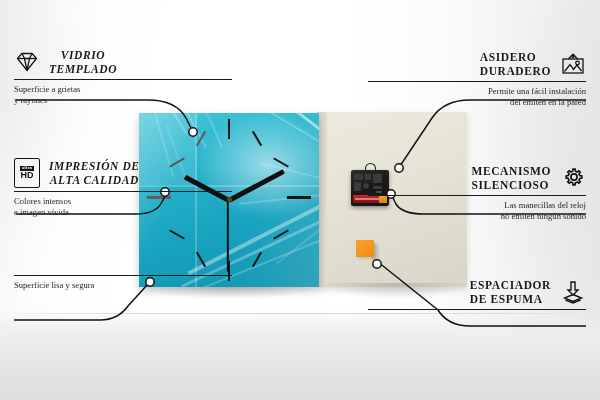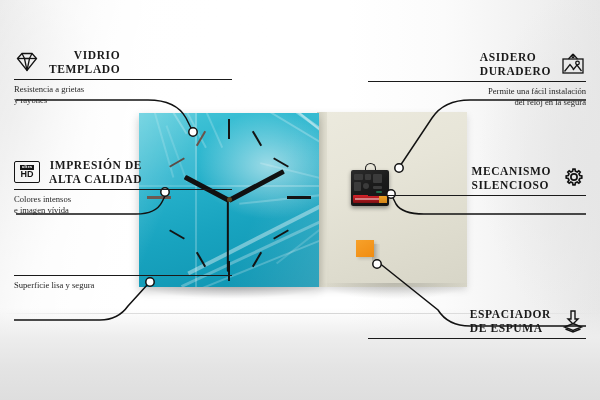--- a/index.html
+++ b/index.html
@@ -136,51 +136,51 @@
 
   
   .feature { position:absolute; z-index:4; width:218px; }
   .feature .head { display:flex; align-items:center; gap:9px; }
   .feature.right .head { justify-content:flex-end; }
   .feature .title {
     font-family:"Liberation Serif", serif;
     font-weight:700; font-size:11.5px; letter-spacing:.6px;
     color:#1a1a1a; line-height:14px; text-transform:uppercase;
   }
-  .feature.left .title { text-align:right; }
+  .feature.left .title { text-align:center;font-style:italic; }
   .feature.right .title { text-align:left; }
   .feature .rule {
     height:1.4px; background:#1a1a1a; margin:3px 0 4px 0; width:100%;
   }
   .feature .desc {
     font-family:"Liberation Serif", serif;
     font-size:8.6px; line-height:10.6px; color:#262626;
   }
   .feature.right .desc { text-align:right; }
 
   .ic { width:26px; height:24px; flex:0 0 26px; }
   .ic svg { width:100%; height:100%; display:block; }
 
   .hd-badge {
-    width:26px; height:22px; border:1.6px solid #141414; border-radius:2px;
+    width:26px; height:30px; border:1.6px solid #141414; border-radius:2px;
     display:flex; flex-direction:column; align-items:center; justify-content:center;
     flex:0 0 26px;
   }
   .hd-badge .u { font-size:4.4px; font-weight:700; letter-spacing:.2px; line-height:4.6px;
     background:#141414; color:#fff; padding:0 2px; font-family:"Liberation Sans", sans-serif; }
   .hd-badge .h { font-size:9px; font-weight:700; line-height:9.5px; color:#141414;
     font-family:"Liberation Sans", sans-serif; }
 
   
   #f-vidrio     { left:14px;  top:48px; }
   #f-impresion  { left:14px;  top:158px; }
   #f-bordes     { left:14px;  top:272px; }
   #f-asidero    { left:368px; top:50px; }
   #f-mecanismo  { left:368px; top:164px; }
-  #f-espaciador { left:368px; top:278px;margin-top:29px; }
+  #f-espaciador { left:368px; top:278px; }
 </style>
 </head>
 <body>
 
 <div id="bg">
   <div class="bg-base"></div>
   <div class="bg-band"></div>
   <div class="bg-floor"></div>
   <div class="bg-floor-line"></div>
 </div>
@@ -289,21 +289,21 @@
       </g>
         </svg>
     </span>
     <span class="title">
       <span>VIDRIO</span><br>
       <span>TEMPLADO</span>
     </span>
   </div>
   <div class="rule"></div>
   <div class="desc">
-    <span>Resistencia a grietas</span><br>
+    <span>Superficie a grietas</span><br>
     <span>y rayones</span>
   </div>
 </div>
 
 <div class="feature left" id="f-impresion">
   <div class="head">
     <span class="hd-badge">
       <span class="u">ultra</span>
       <span class="h">HD</span>
     </span>
@@ -342,40 +342,44 @@
         <path d="M4.5,19.5 L10,12.5 L13.5,17"></path>
         <path d="M13,18 L17,13 L21.5,19"></path>
         <circle cx="17.5" cy="11" r="1.8"></circle>
       </g>
         </svg>
     </span>
   </div>
   <div class="rule"></div>
   <div class="desc">
     <span>Permite una fácil instalación</span><br>
-    <span>del reloj en la segura</span>
+    <span>del emiten en la pared</span>
   </div>
 </div>
 
 <div class="feature right" id="f-mecanismo">
   <div class="head">
     <span class="title">
       <span>MECANISMO</span><br>
       <span>SILENCIOSO</span>
     </span>
     <span class="ic">
       <svg viewBox="0 0 26 24">
           <g fill="none" stroke="#141414" stroke-width="1.7">
         <path d="M13,3.2 L15,3.2 L15.4,5.2 L17.2,6 L18.8,4.8 L20.2,6.2 L19,7.8 L19.8,9.6 L21.8,10 L21.8,12 L19.8,12.4 L19,14.2 L20.2,15.8 L18.8,17.2 L17.2,16 L15.4,16.8 L15,18.8 L13,18.8 L12.6,16.8 L10.8,16 L9.2,17.2 L7.8,15.8 L9,14.2 L8.2,12.4 L6.2,12 L6.2,10 L8.2,9.6 L9,7.8 L7.8,6.2 L9.2,4.8 L10.8,6 L12.6,5.2 Z"></path>
         <circle cx="14" cy="11" r="3.1"></circle>
       </g>
         </svg>
     </span>
   </div>
   <div class="rule"></div>
+  <div class="desc">
+    <span>Las manecillas del reloj</span><br>
+    <span>no emiten ningún sonido</span>
+  </div>
 </div>
 
 <div class="feature right" id="f-espaciador">
   <div class="head">
     <span class="title">
       <span>ESPACIADOR</span><br>
       <span>DE ESPUMA</span>
     </span>
     <span class="ic">
       <svg viewBox="0 0 26 24">

